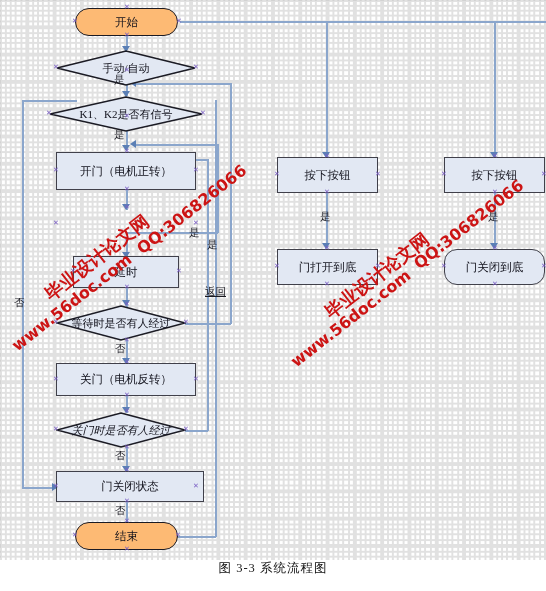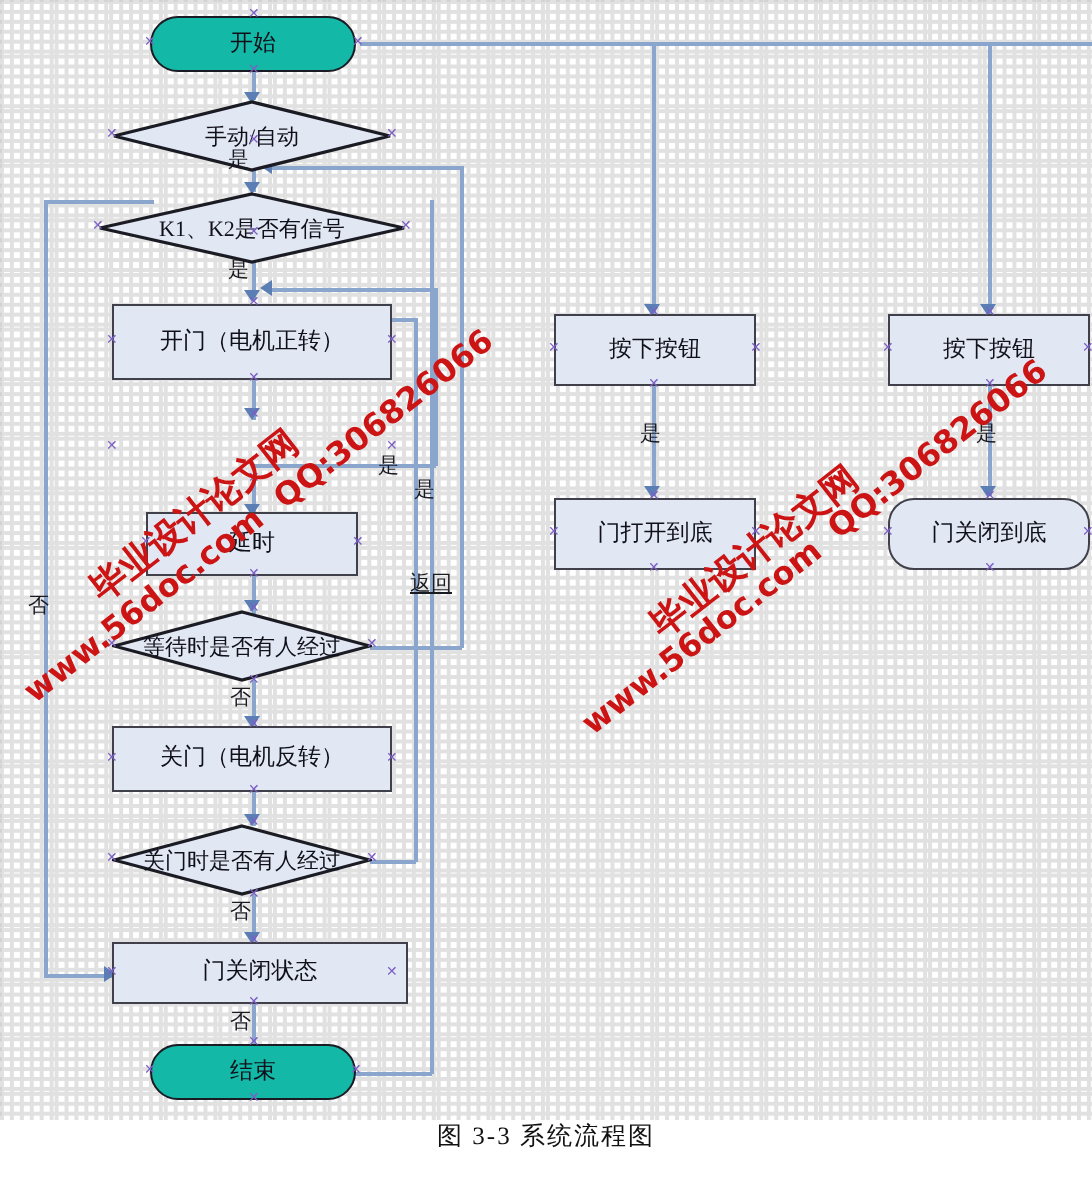--- a/index.html
+++ b/index.html
@@ -19,21 +19,21 @@
         background-image:
           repeating-linear-gradient(to bottom, #c9c9c9 0 2px, transparent 2px 5px),
           repeating-linear-gradient(to right, #c9c9c9 0 2px, transparent 2px 5px);
         background-size:1px 27.3px, 27.3px 1px;
         opacity:.55;}
 
   
   .node{position:absolute;box-sizing:border-box;display:flex;align-items:center;justify-content:center;
         color:#10101a;text-align:center;line-height:1.1;}
   .proc{background:#e2e8f3;border:1.6px solid #40404a;font-size:11.5px;}
-  .term{background:#14b8a6;border:1.6px solid #1b1b24;border-radius:16px;font-size:11.5px;}
+  .term{background:#fdba74;border:1.6px solid #1b1b24;border-radius:16px;font-size:11.5px;}
   .dia-wrap{position:absolute;}
   .dia-shape{position:absolute;left:0;top:0;width:100%;height:100%;}
   .dia-txt{position:absolute;left:0;top:0;width:100%;height:100%;display:flex;align-items:center;
            justify-content:center;font-size:11px;color:#10101a;white-space:nowrap;}
 
   
   .ln{position:absolute;background:#8ba6cc;}
   .lnv{width:1.5px;}
   .lnh{height:1.5px;}
   .arrow{position:absolute;width:0;height:0;}
@@ -158,21 +158,21 @@
     <svg class="dia-shape" viewBox="0 0 130 36" preserveAspectRatio="none">
       <polygon points="65,1 129,18 65,35 1,18" fill="#e2e8f3" stroke="#1b1b24" stroke-width="1.6"></polygon>
     </svg>
     <div class="dia-txt">等待时是否有人经过</div>
   </div>
 
   <div class="node proc" style="left:56px;top:363px;width:140px;height:33px;">
     <span>关门（电机反转）</span>
   </div>
 
-  <div class="dia-wrap" style="left:56px;top:412px;width:130px;height:36px;">
+  <div class="dia-wrap" style="left:56px;top:412px;width:130px;height:36px;font-style:italic;">
     <svg class="dia-shape" viewBox="0 0 130 36" preserveAspectRatio="none">
       <polygon points="65,1 129,18 65,35 1,18" fill="#e2e8f3" stroke="#1b1b24" stroke-width="1.6"></polygon>
     </svg>
     <div class="dia-txt">关门时是否有人经过</div>
   </div>
 
   <div class="node proc" style="left:56px;top:471px;width:148px;height:31px;">
     <span>门关闭状态</span>
   </div>
 

